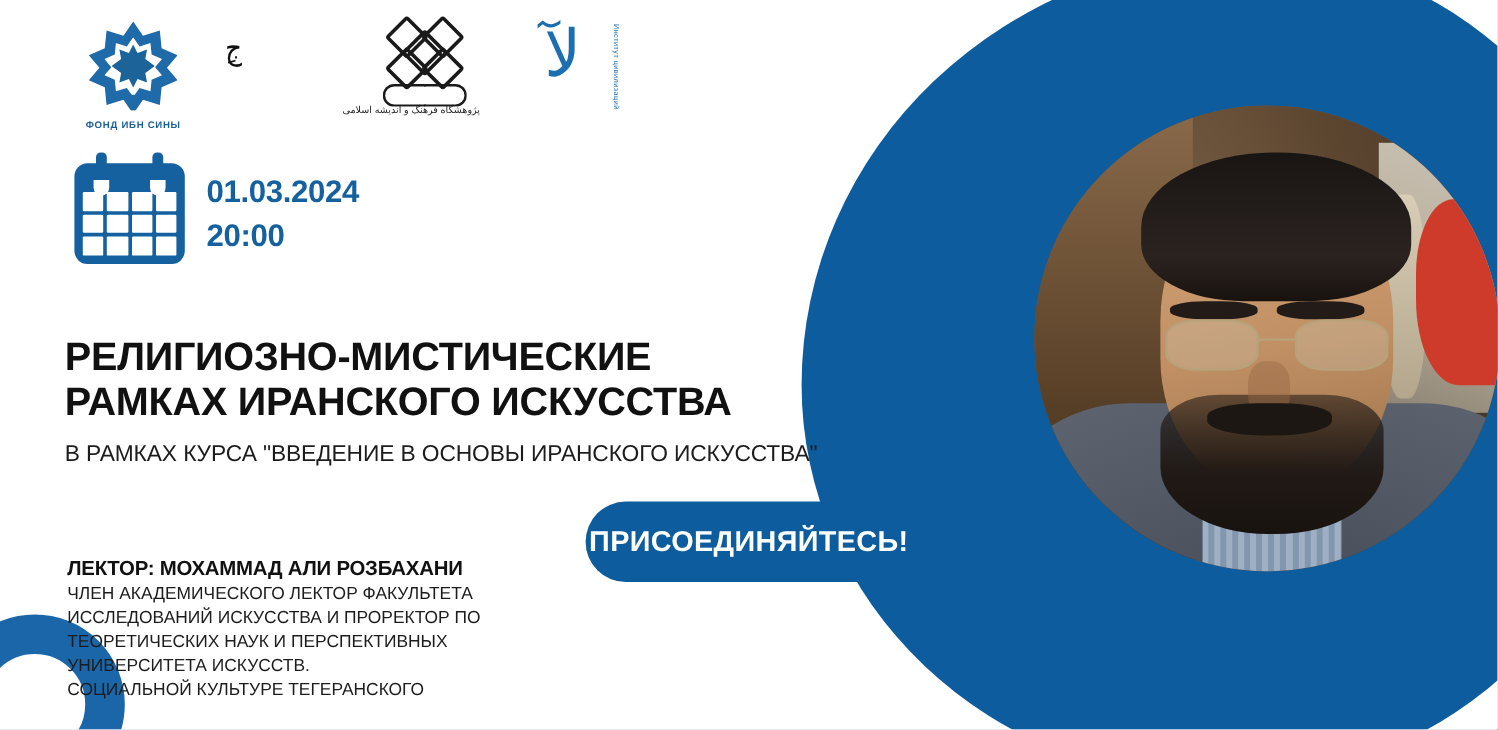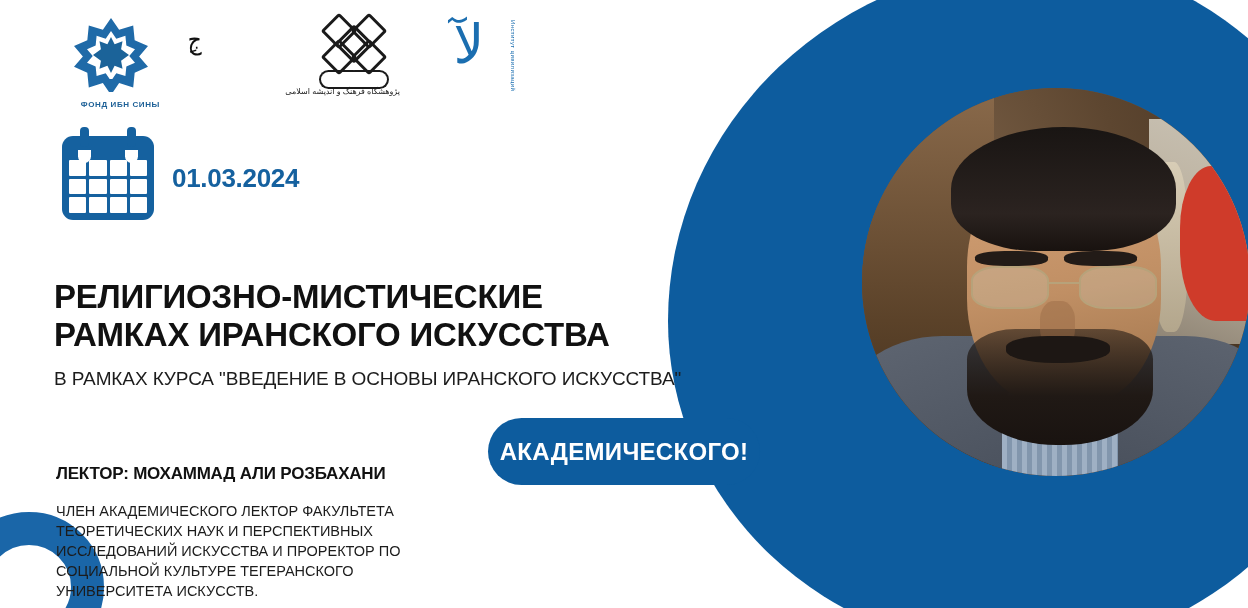--- a/index.html
+++ b/index.html
@@ -154,21 +154,21 @@
   .content { position:relative; z-index:5; }
 
   
   .logo-row {
     position:absolute; left:62px; top:14px;
     display:flex; align-items:flex-start; gap:26px;
   }
   .logo { position:relative; }
 
   
-  .logo-star { width:98px; text-align:right; }
+  .logo-star { width:98px; text-align:center; }
   .star-wrap { position:relative; width:88px; height:82px; margin:0 auto; }
   .star-outer, .star-inner {
     position:absolute; left:50%; top:50%;
   }
   .star-outer {
     width:74px; height:74px; margin:-37px 0 0 -37px;
     background:#1f6aa8;
     clip-path:polygon(
       50% 0%, 61% 16%, 80% 10%, 82% 30%, 100% 38%, 88% 52%,
       100% 66%, 82% 74%, 80% 94%, 61% 88%, 50% 104%, 39% 88%,
@@ -316,21 +316,21 @@
     border:none; border-radius:34px;
     font-family:"Liberation Sans", sans-serif;
     font-size:24px; font-weight:bold; letter-spacing:.3px;
     cursor:pointer;
   }
 
   
   .lect-block { position:absolute; left:56px; top:464px; width:360px; }
   .lect-name {
     font-size:17px; font-weight:bold; color:#111;
-    letter-spacing:-.2px; margin-bottom:17px;
+    letter-spacing:-.2px; margin-bottom:1px;
   }
   .lect-bio { font-size:14.5px; color:#1c1c1c; line-height:1.38; }
   .lect-bio span { display:block; }
 </style>
 </head>
 <body>
 
 <div class="poster">
 
   <div class="blob-right"></div>
@@ -415,34 +415,35 @@
             <div></div>
           <div></div>
             <div></div>
             <div></div>
             <div></div>
         </div>
       </div>
 
       <div class="dt">
         <span class="d">01.03.2024</span>
+        <span class="t">20:00</span>
       </div>
     </div>
 
     <div class="headline">РЕЛИГИОЗНО-МИСТИЧЕСКИЕ РАМКАХ ИРАНСКОГО ИСКУССТВА</div>
 
     <div class="subline">В РАМКАХ КУРСА "ВВЕДЕНИЕ В ОСНОВЫ ИРАНСКОГО ИСКУССТВА"</div>
 
-    <button class="cta">АКАДЕМИЧЕСКОГО!</button>
+    <button class="cta">ПРИСОЕДИНЯЙТЕСЬ!</button>
 
     <div class="lect-block">
       <div class="lect-name">ЛЕКТОР: МОХАММАД АЛИ РОЗБАХАНИ</div>
       <div class="lect-bio">
         <span>ЧЛЕН АКАДЕМИЧЕСКОГО ЛЕКТОР ФАКУЛЬТЕТА</span>
+        <span>ИССЛЕДОВАНИЙ ИСКУССТВА И ПРОРЕКТОР ПО</span>
         <span>ТЕОРЕТИЧЕСКИХ НАУК И ПЕРСПЕКТИВНЫХ</span>
-        <span>ИССЛЕДОВАНИЙ ИСКУССТВА И ПРОРЕКТОР ПО</span>
+        <span>УНИВЕРСИТЕТА ИСКУССТВ.</span>
         <span>СОЦИАЛЬНОЙ КУЛЬТУРЕ ТЕГЕРАНСКОГО</span>
-        <span>УНИВЕРСИТЕТА ИСКУССТВ.</span>
       </div>
     </div>
 
   </div>
 </div>
 
 </body></html>

